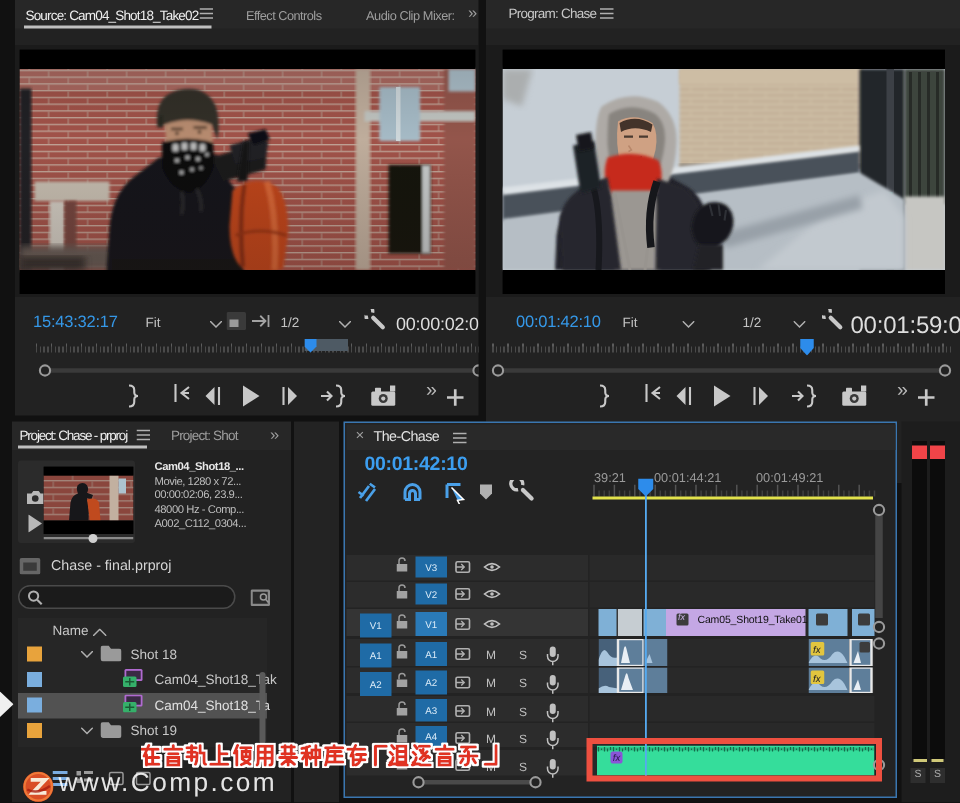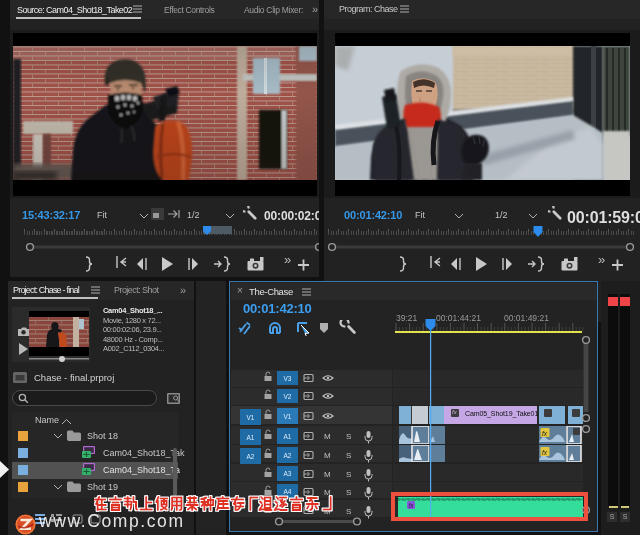--- a/index.html
+++ b/index.html
@@ -1,20 +1,20 @@
 <!DOCTYPE html>
 <html><head><meta charset="utf-8">
 <style>
 html,body{margin:0;padding:0;}
 body{width:640px;height:535px;background:#111;font-family:"Liberation Sans",sans-serif;position:relative;overflow:hidden;}
 .abs{position:absolute;}
 .panel{position:absolute;}
 .tabtxt{font-size:10px;color:#9e9e9e;white-space:nowrap;}
 .tabon{color:#eeeeee;}
-.tc{font-size:11px;font-weight:bold;letter-spacing:-0.15px;white-space:nowrap;}
+.tc{font-size:11px;font-weight:normal;letter-spacing:-0.15px;white-space:nowrap;}
 svg{display:block;position:absolute;}
 </style></head>
 <body>
 
 <div class="panel" id="srcp" style="left:10px;top:0;width:309px;height:277px;background:#222222;overflow:hidden;">
   <div class="abs" style="left:0;top:0;width:309px;height:19px;background:#272727;"></div>
   <div class="abs tabtxt tabon" style="left:7px;top:4.5px;font-size:9px;letter-spacing:-0.55px;">Source: Cam04_Shot18_Take02</div>
   <div class="abs" style="left:6px;top:17px;width:125px;height:1.5px;background:#c0c0c0;"></div>
   <svg style="left:123px;top:5px;" width="10" height="9">
       <path d="M0 1h9M0 4h9M0 7h9" stroke="#b0b0b0" stroke-width="1"></path>
@@ -309,21 +309,21 @@
       <circle cx="245.5" cy="13.7" r="3" fill="#3a3a3a"></circle>
       <circle cx="245.5" cy="13.7" r="1.4" fill="#c8c8c8"></circle>
     </g>
     <text x="274" y="12" font-size="13" fill="#b8b8b8" font-family="Liberation Sans">»</text>
     <path d="M288 13h11M293.5 7.5v11" stroke="#c8c8c8" stroke-width="1.8"></path>
   </svg>
 </div>
 
 <div class="panel" id="projp" style="left:8px;top:281px;width:186px;height:254px;background:#222222;overflow:hidden;">
   <div class="abs" style="left:0;top:0;width:186px;height:19px;background:#272727;"></div>
-  <div class="abs tabtxt tabon" style="left:5px;top:4px;font-size:9px;letter-spacing:-0.8px;">Project: Chase - final</div>
+  <div class="abs tabtxt tabon" style="left:5px;top:4px;font-size:9px;letter-spacing:-0.8px;">Project: Chase - prproj</div>
   <div class="abs" style="left:4px;top:16px;width:86px;height:1.5px;background:#c0c0c0;"></div>
   <svg style="left:83px;top:5px;" width="10" height="9">
       <path d="M0 1h9M0 4h9M0 7h9" stroke="#b0b0b0" stroke-width="1"></path>
     </svg>
   <div class="abs tabtxt" style="left:106px;top:4px;font-size:9px;letter-spacing:-0.55px;">Project: Shot</div>
   <div class="abs tabtxt" style="left:172px;top:3px;font-size:11px;">»</div>
 
   <div class="abs" style="left:4px;top:26px;width:78px;height:55px;background:#2b2b2b;border-radius:2px;"></div>
   <svg style="left:9px;top:45px;" width="13" height="11" viewBox="0 0 13 11">
       <path d="M1 3h3l1.2-1.6h3.6L10 3h2v7H1z" fill="#b8b8b8"></path>

